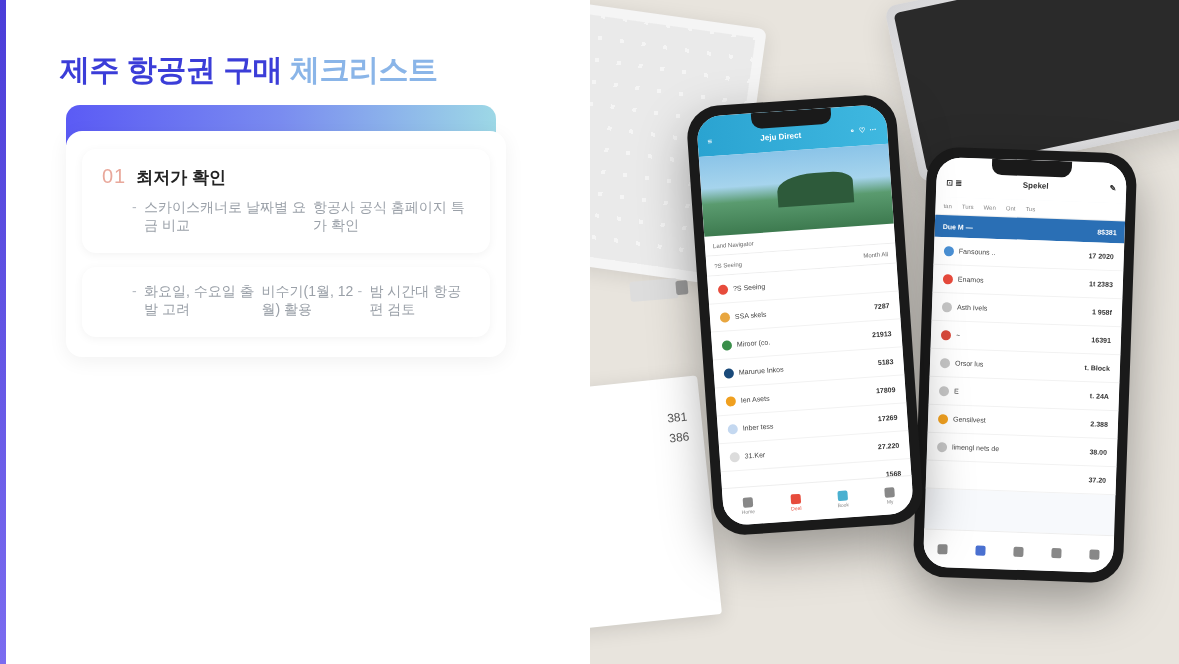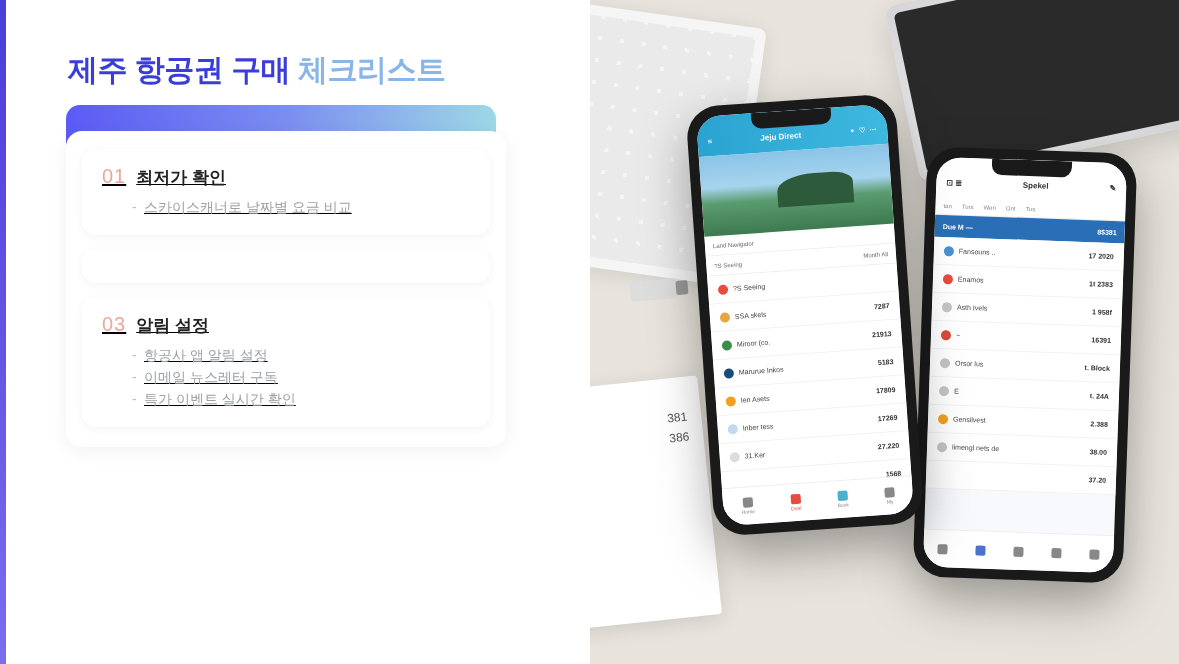--- a/index.html
+++ b/index.html
@@ -34,35 +34,33 @@
     .left-panel {
       width: 590px;
       padding: 50px 40px 40px 60px;
     }
     
     .page-title {
       font-size: 30px;
       font-weight: 800;
       margin-bottom: 40px;
       letter-spacing: -0.5px;
-      margin-left: 8px;
     }
     
     .title-blue {
       color: #3b3dd8;
     }
     
     .title-light-blue {
       color: #8ab5e8;
     }
     
     .checklist-container {
       position: relative;
       padding-left: 6px;
-      text-decoration: underline;
     }
     
     .checklist-tab {
       position: absolute;
       top: -26px;
       left: 6px;
       width: 430px;
       height: 40px;
       background: linear-gradient(90deg, #5b5bf5 0%, #7a8cf0 50%, #9dd8e6 100%);
       border-radius: 14px 14px 0 0;
@@ -104,21 +102,21 @@
     }
     
     .item-title {
       font-size: 17px;
       font-weight: 700;
       color: #222;
     }
     
     .item-subs {
       display: flex;
-      flex-direction: column;
+      flex-direction: row;
       gap: 4px;
       padding-left: 42px;
     }
     
     .sub-line {
       font-size: 14px;
       color: #9aa0a8;
       position: relative;
     }
     
@@ -440,37 +438,32 @@
       <div class="checklist-tab"></div>
       <div class="checklist-body">
 
         <div class="check-item">
           <div class="item-header">
             <span class="item-number">01</span>
             <span class="item-title">최저가 확인</span>
           </div>
           <div class="item-subs">
             <div class="sub-line">스카이스캐너로 날짜별 요금 비교</div>
+            <div class="sub-line">항공사 공식 홈페이지 특가 확인</div>
           </div>
         </div>
 
         <div class="check-item">
-        </div>
-
-        <div class="check-item">
-          <div class="item-header">
-            <span class="item-number">03</span>
-            <span class="item-title">알림 설정</span>
+          <div class="item-subs">
+            <div class="sub-line">화요일, 수요일 출발 고려</div>
+            <div class="sub-line">비수기(1월, 12월) 활용</div>
+            <div class="sub-line">밤 시간대 항공편 검토</div>
           </div>
-          <div class="item-subs">
-            <div class="sub-line">항공사 앱 알림 설정</div>
-            <div class="sub-line">이메일 뉴스레터 구독</div>
-            <div class="sub-line">특가 이벤트 실시간 확인</div>
-          </div>
-        </div>
+        </div>
+
 
       </div>
     </div>
 
   </div>
 
   <div class="right-panel">
 
     <div class="laptop-top"></div>
     <div class="keyboard-piece"></div>

